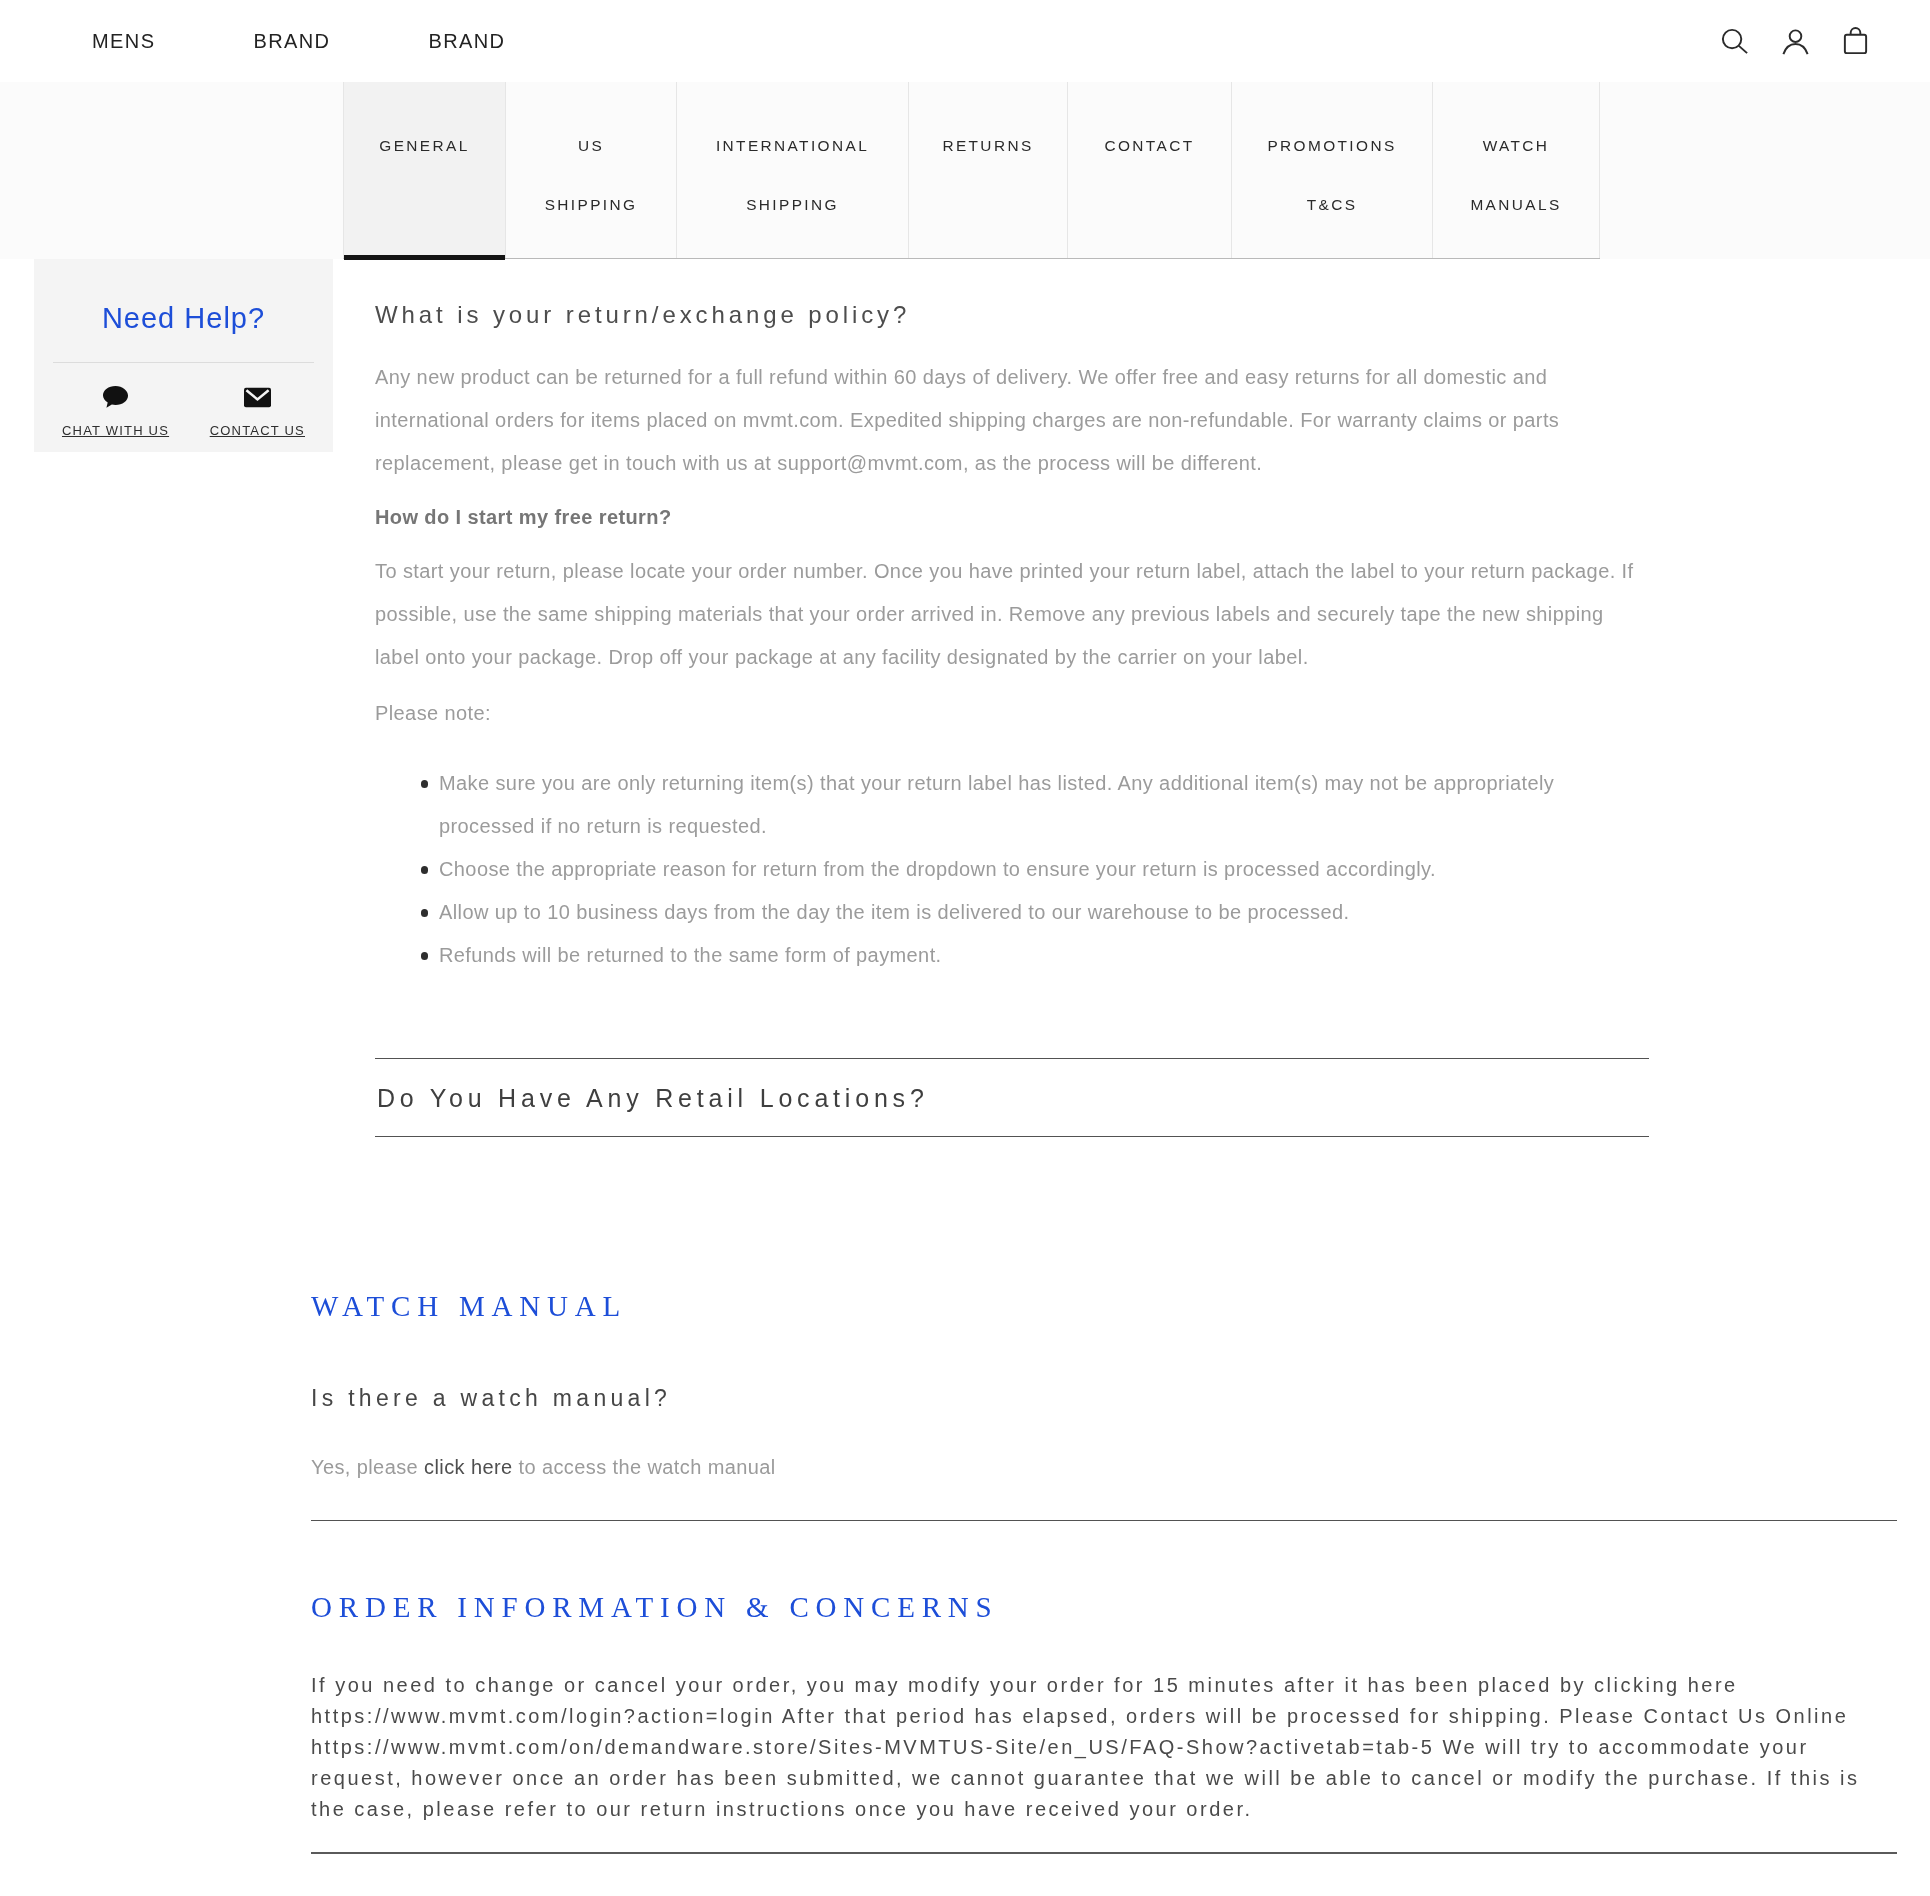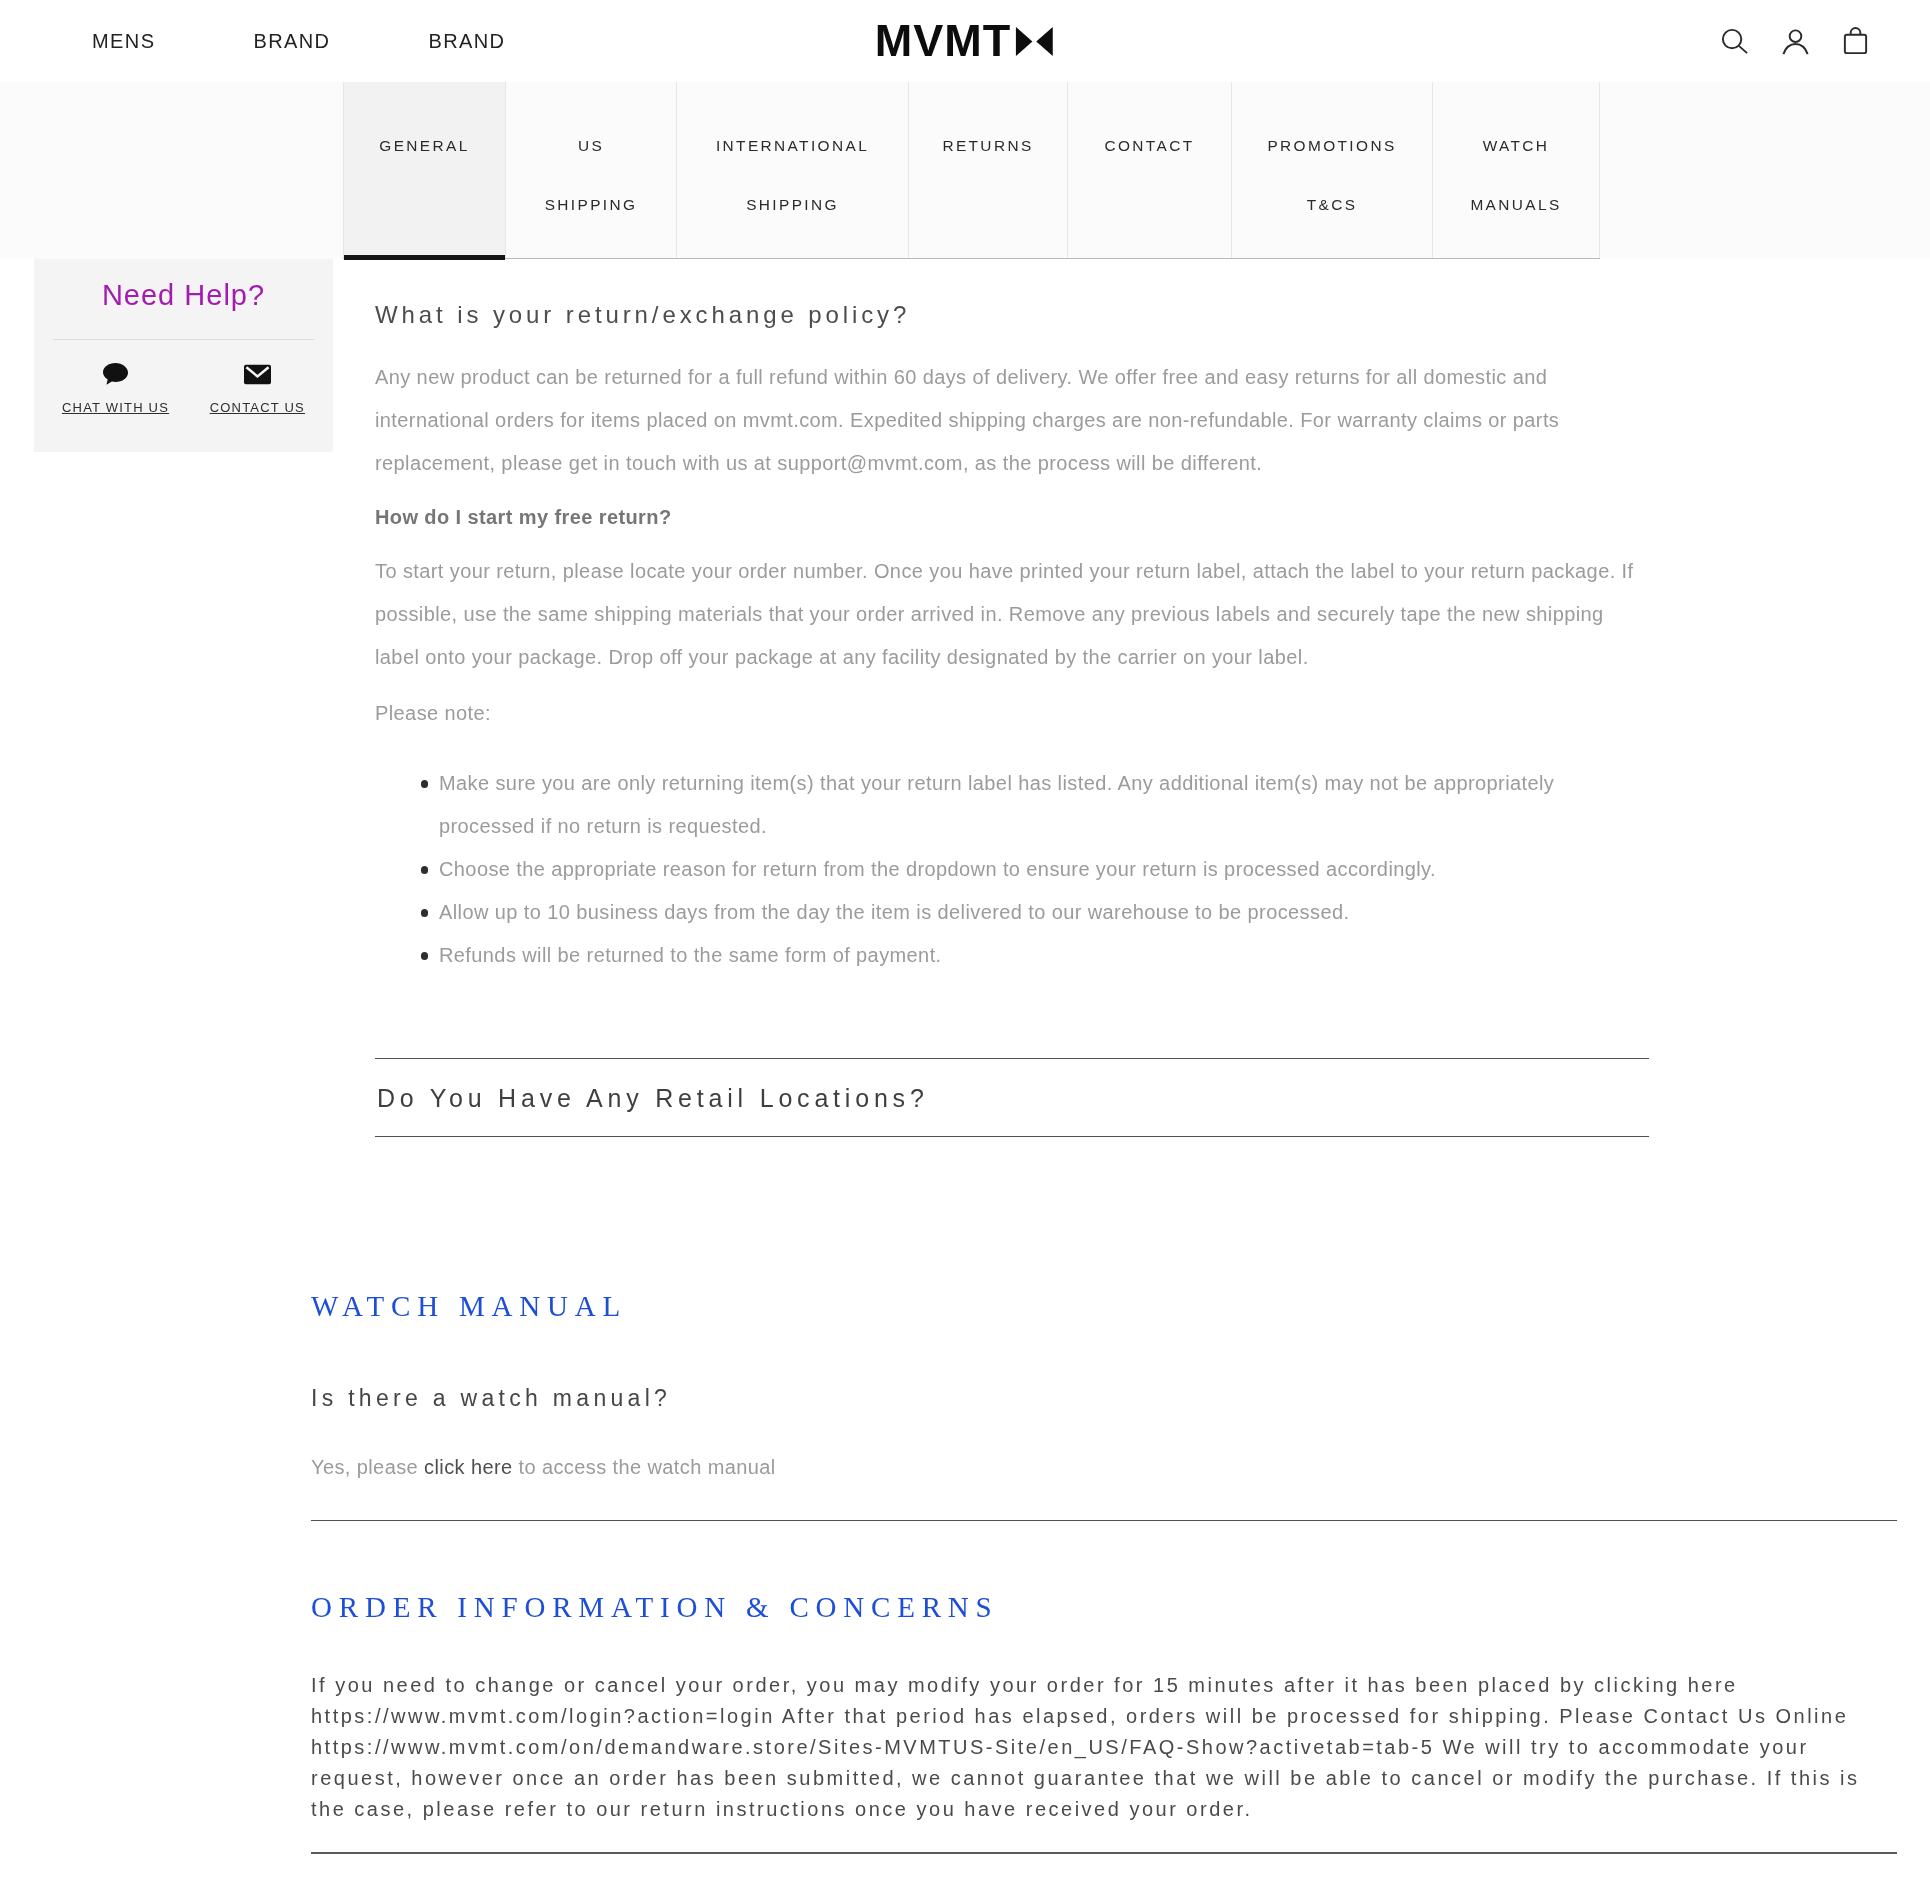--- a/index.html
+++ b/index.html
@@ -26,21 +26,21 @@
   .tab .t1{margin-top:55px;font-size:15.4px;letter-spacing:2.4px;color:#2a2a2a;line-height:17.4px;}
   .tab .t2{margin-top:42px;font-size:15.4px;letter-spacing:2.4px;color:#2a2a2a;line-height:17.4px;}
   .tab.active{background:#f2f2f2;}
   .tab.active::after{content:"";position:absolute;left:0;right:0;bottom:-1.9px;height:4.8px;background:#141414;}
   .tab:nth-child(1){width:162px}.tab:nth-child(2){width:171px}.tab:nth-child(3){width:232px}
   .tab:nth-child(4){width:159px}.tab:nth-child(5){width:164px}.tab:nth-child(6){width:201px}
   .tab:nth-child(7){width:167px}
 
   
   .need-help{position:absolute;left:34px;top:259px;width:299px;height:193px;background:#f4f4f4;box-sizing:border-box;}
-  .nh-title{text-align:center;margin-top:20px;font-size:29px;color:#a21caf;letter-spacing:1px;}
+  .nh-title{text-align:center;margin-top:43px;font-size:29px;color:#1d4ed8;letter-spacing:1px;}
   .nh-rule{border:none;border-top:1px solid #dcdcdc;margin:27px 19.3px 0 19.3px;}
   .nh-links{display:flex;justify-content:space-around;margin-top:21px;padding:0 7.7px;}
   .nh-link{display:flex;flex-direction:column;align-items:center;cursor:pointer;}
   .nh-link svg{display:block;}
   .nh-label{margin-top:11.6px;font-size:13px;letter-spacing:1.2px;color:#2e2e2e;text-decoration:underline;}
 
   
   .faq-col{margin-left:375px;width:1274px;}
   .q-title{margin:42px 0 0 0;font-size:24px;font-weight:400;letter-spacing:3.9px;color:#4d4d4d;}
   .body-p{margin:27px 0 0 0;font-size:20px;line-height:43px;letter-spacing:0.4px;color:#9b9b9b;font-weight:400;}
@@ -67,29 +67,20 @@
 </style>
 </head>
 <body>
 
 <header class="top-nav">
   <nav class="nav-left">
     <a class="nav-link">MENS</a>
     <a class="nav-link">BRAND</a>
     <a class="nav-link">BRAND</a>
   </nav>
-  <div class="logo">
-    <span class="logo-text">MVMT</span>
-    <span class="logo-mark">
-      <svg width="41" height="31" viewBox="0 0 42 32">
-          <polygon points="2,1 19,16 2,31" fill="#0d0d0d"></polygon>
-          <polygon points="40,1 23,16 40,31" fill="#0d0d0d"></polygon>
-        </svg>
-    </span>
-  </div>
   <div class="nav-icons">
     <span>
       <svg width="31" height="31" viewBox="0 0 32 32" fill="none" stroke="#2b2b2b" stroke-width="2">
         <circle cx="13.5" cy="13.5" r="9.5"></circle>
           <line x1="20.5" y1="20.5" x2="29" y2="28"></line>
       </svg>
     </span>
     <span>
       <svg width="31" height="31" viewBox="0 0 32 32" fill="none" stroke="#2b2b2b" stroke-width="2">
         <circle cx="16" cy="10.5" r="6"></circle>

